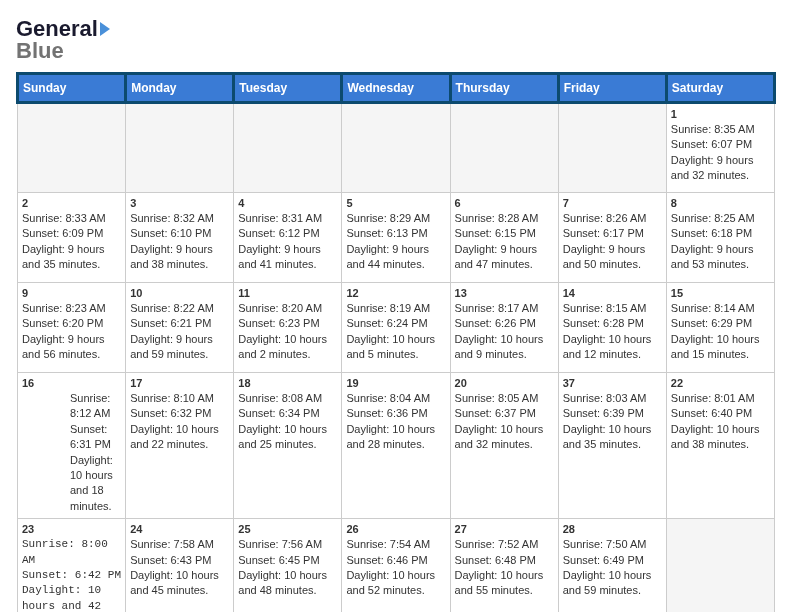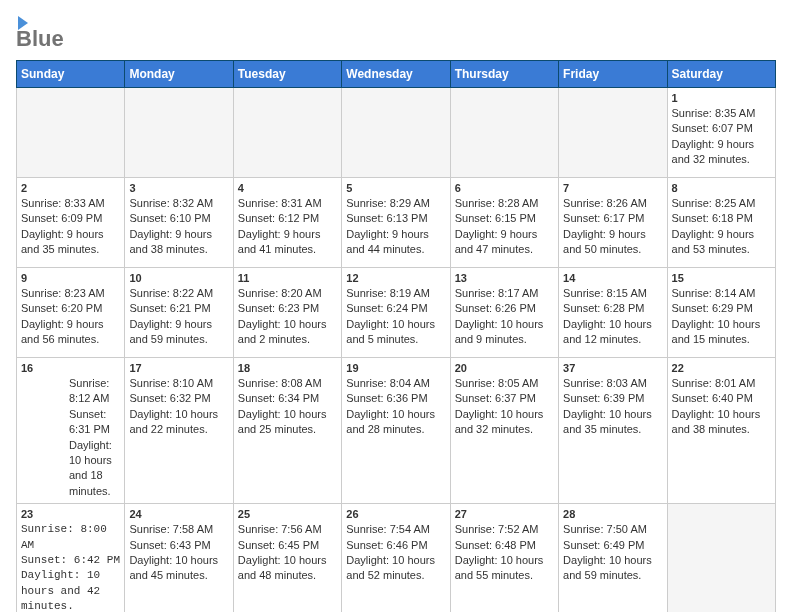--- a/index.html
+++ b/index.html
@@ -51,21 +51,21 @@
       border-collapse: collapse;
       table-layout: fixed;
     }
     th {
       background-color: #3a7bd5;
       color: white;
       font-size: 12px;
       font-weight: bold;
       padding: 6px 4px;
       text-align: left;
-      border: 1px solid #0c4a6e;
+      border: 3px solid #0c4a6e;
     }
     td {
       border: 1px solid #ccc;
       vertical-align: top;
       padding: 4px;
       font-size: 9px;
       color: #333;
       height: 90px;
       background: #fff;
     }
@@ -83,20 +83,21 @@
       line-height: 1.4;
       color: #333;
     }
   </style>
 </head>
 <body>
 
 <div class="header">
   <div class="logo">
     <div class="logo-line">
+      <span style="font-size:22px;font-weight:bold;color:#1a1a2e;">General</span>
       <span class="logo-arrow"></span>
     </div>
     <span style="font-size:22px;font-weight:bold;color:#737373;margin-top:-4px;">Blue</span>
   </div>
   <div class="title-block">
     <div class="month-title"></div>
     <div class="location-title"></div>
   </div>
 </div>
 

